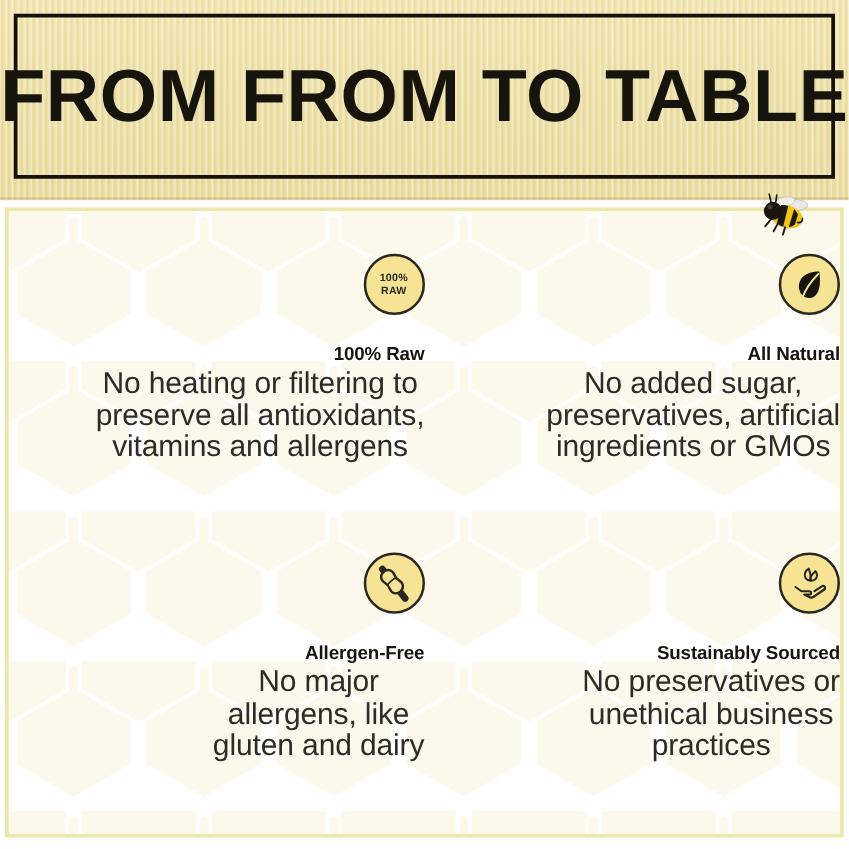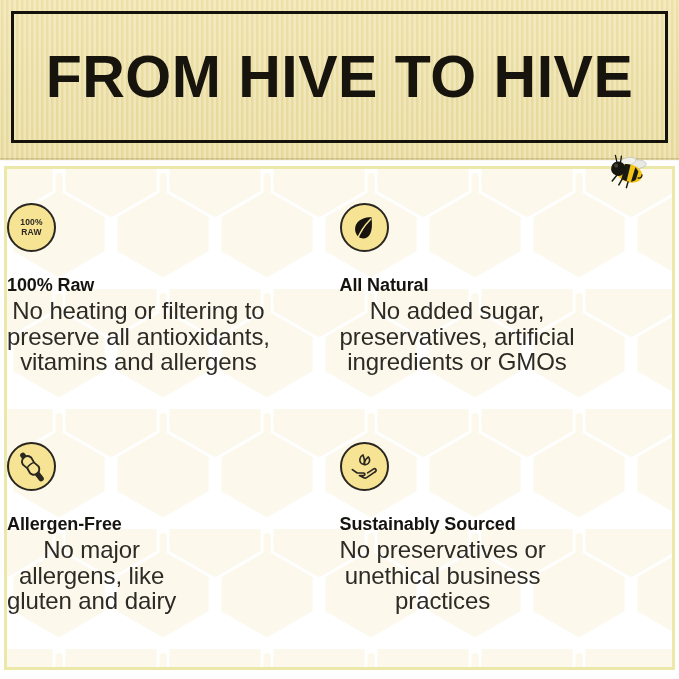--- a/index.html
+++ b/index.html
@@ -95,21 +95,21 @@
     top: 0;
     width: 100%;
     height: 100%;
     display: grid;
     grid-template-columns: 1fr 1fr;
     grid-template-rows: 1fr 1fr;
   }
   .cell {
     display: flex;
     flex-direction: column;
-    align-items: flex-start;
+    align-items: flex-end;
     box-sizing: border-box;
   }
   .cell.row1 { padding-top: 34px; }
   .cell.row2 { padding-top: 24px; }
 
   .icon-circle {
     width: 49px;
     height: 49px;
     border-radius: 50%;
     background: #f6e494;
@@ -126,21 +126,21 @@
     font-size: 8.5px;
     font-weight: 700;
     line-height: 9.5px;
     color: #2a2620;
     text-align: center;
     letter-spacing: 0.2px;
   }
 
   .feat-title {
     margin-top: 23px;
-    font-size: 18px;
+    font-size: 15px;
     font-weight: 700;
     color: #17140f;
     text-align: center;
     letter-spacing: -0.1px;
   }
   .feat-desc {
     margin-top: 2px;
     font-size: 24px;
     font-weight: 400;
     line-height: 25.5px;
@@ -158,21 +158,21 @@
     top: 153px;
     width: 44px;
     height: 40px;
   }
 </style>
 </head>
 <body>
 
 <div id="banner">
   <div id="banner-inner-border"></div>
-  <div id="banner-title">FROM HIVE TO HIVE</div>
+  <div id="banner-title">FROM FROM TO TABLE</div>
 </div>
 <div id="banner-bottom-shadow"></div>
 
 <div id="panel">
 
   <svg id="honeycomb" viewBox="0 0 665 498" preserveAspectRatio="none">
     <defs>
       <pattern id="hexpat" width="104" height="120" patternUnits="userSpaceOnUse">
         <polygon points="52,2 99,29 99,83 52,110 5,83 5,29" fill="#faf6e3" stroke="#ffffff" stroke-width="3"></polygon>
         <polygon points="0,-58 47,-31 47,23 0,50 -47,23 -47,-31" fill="#faf6e3" stroke="#ffffff" stroke-width="3"></polygon>

